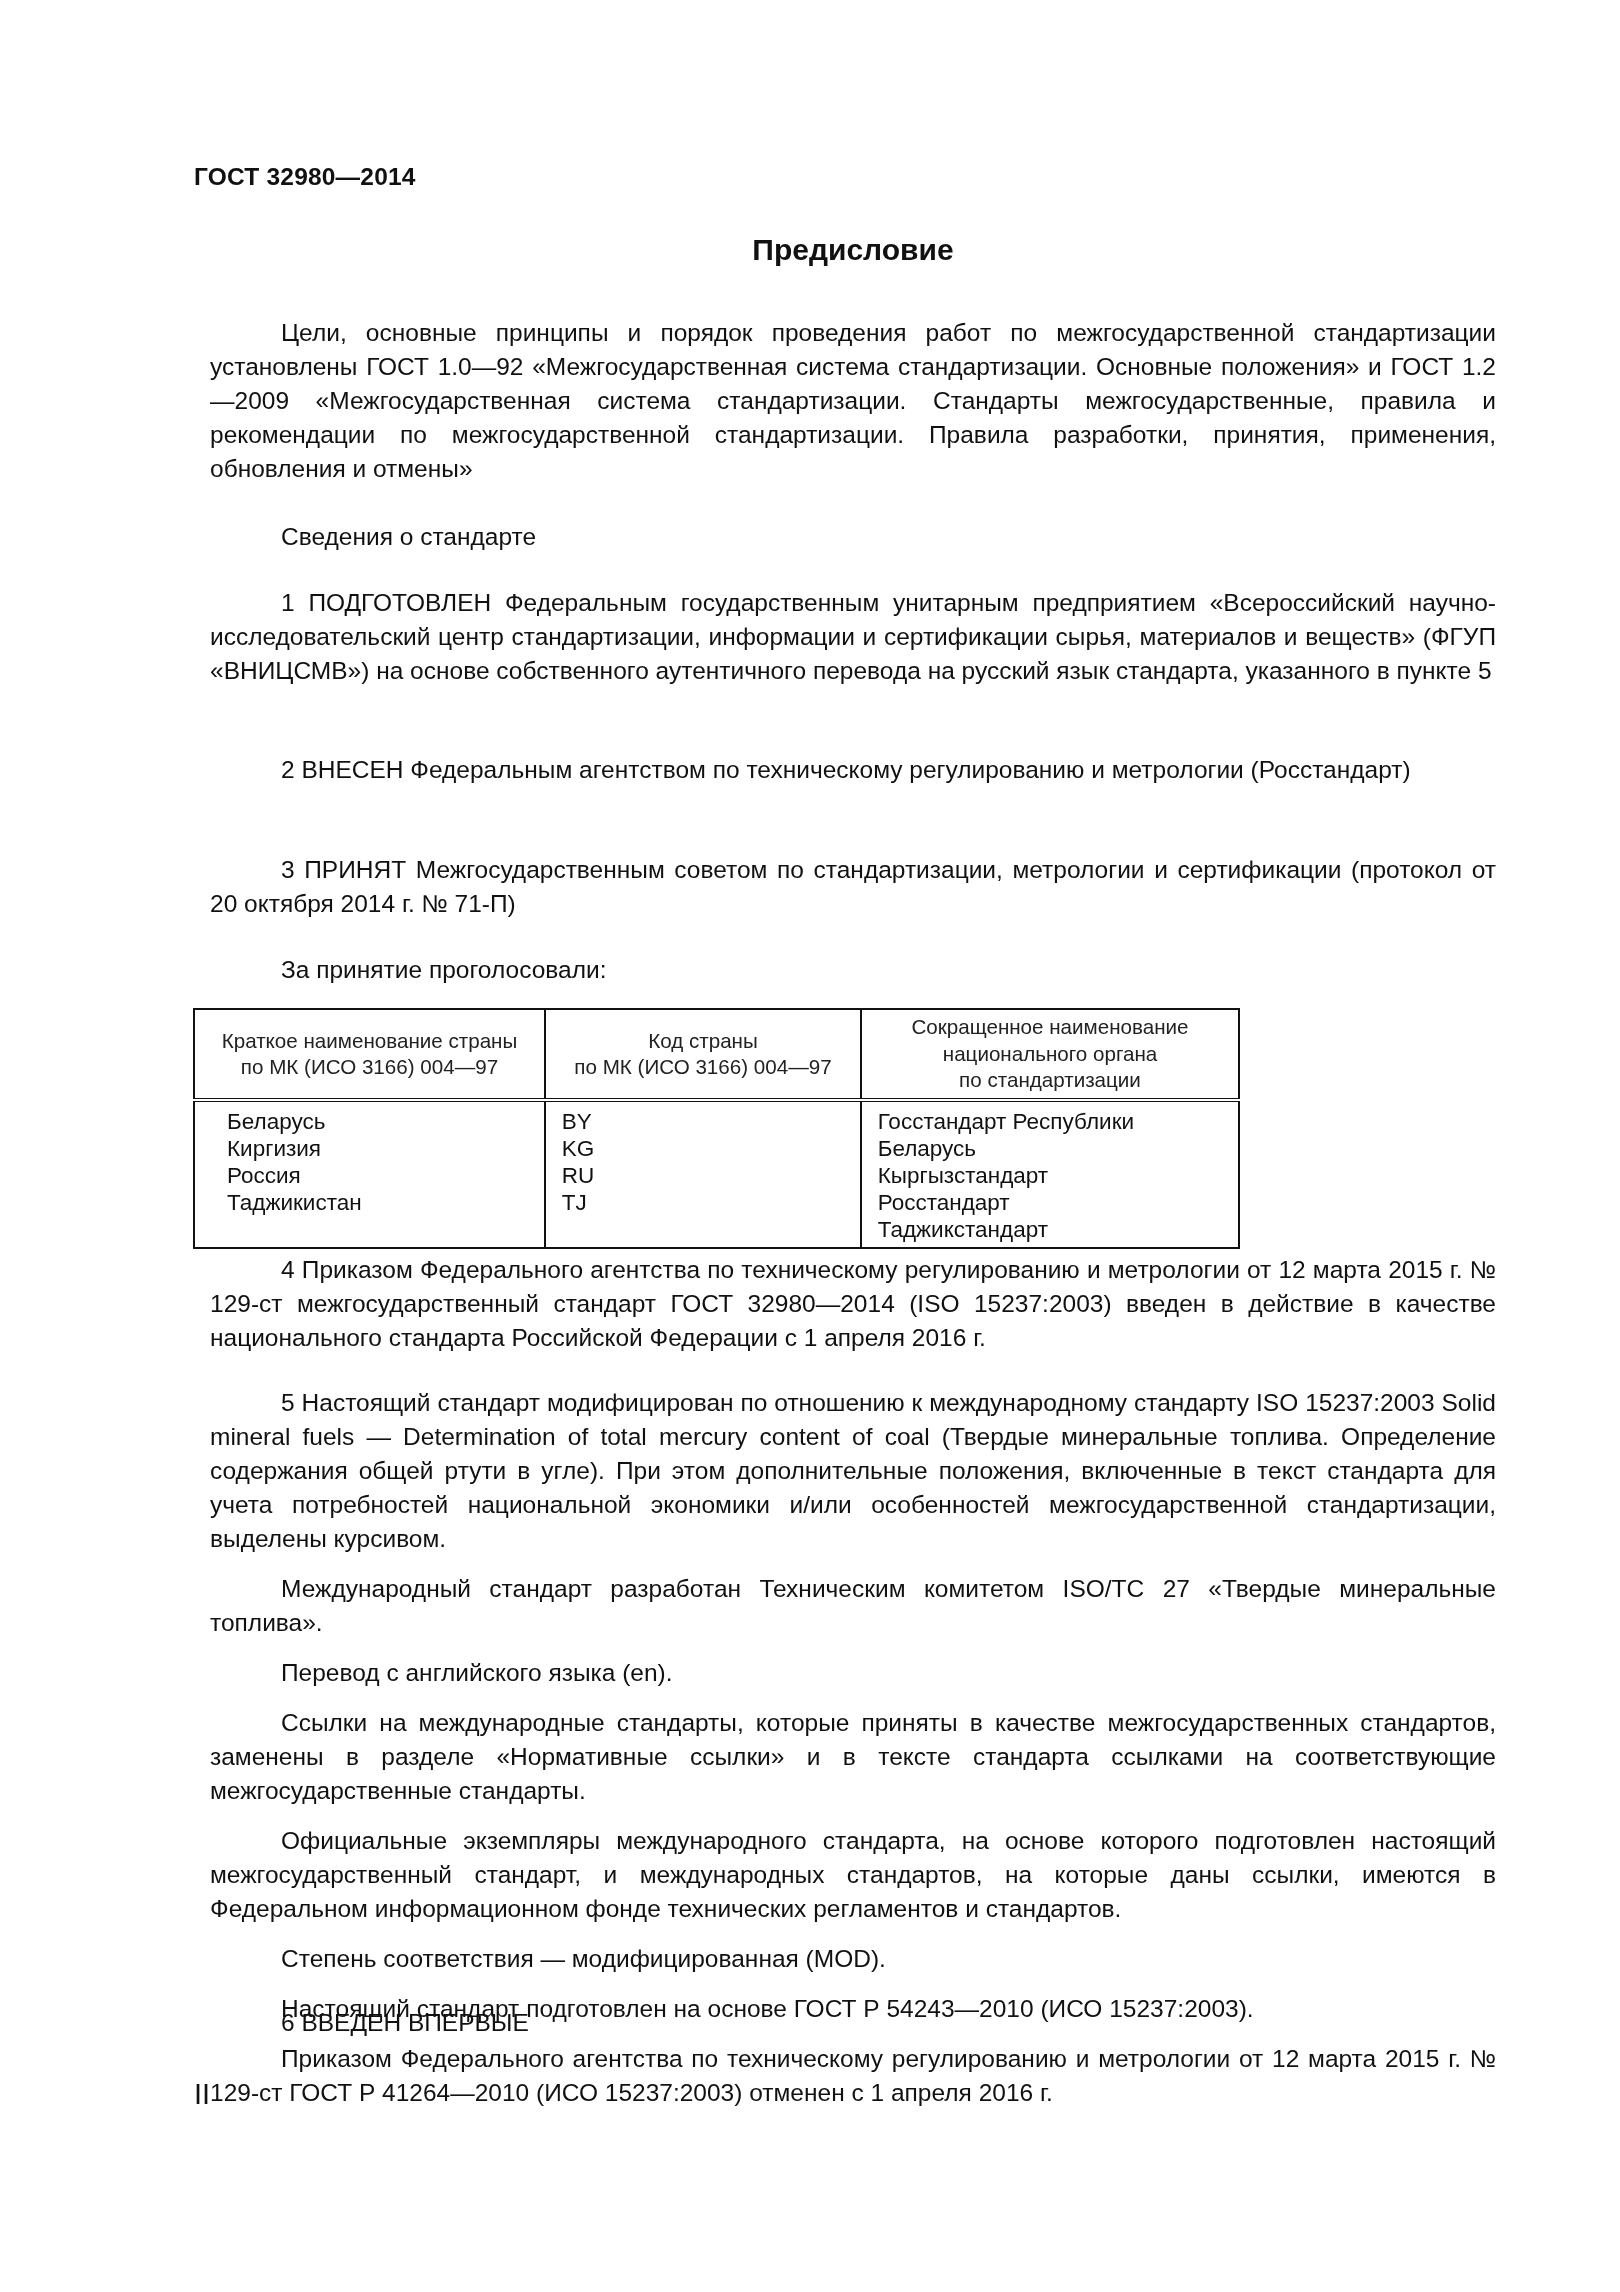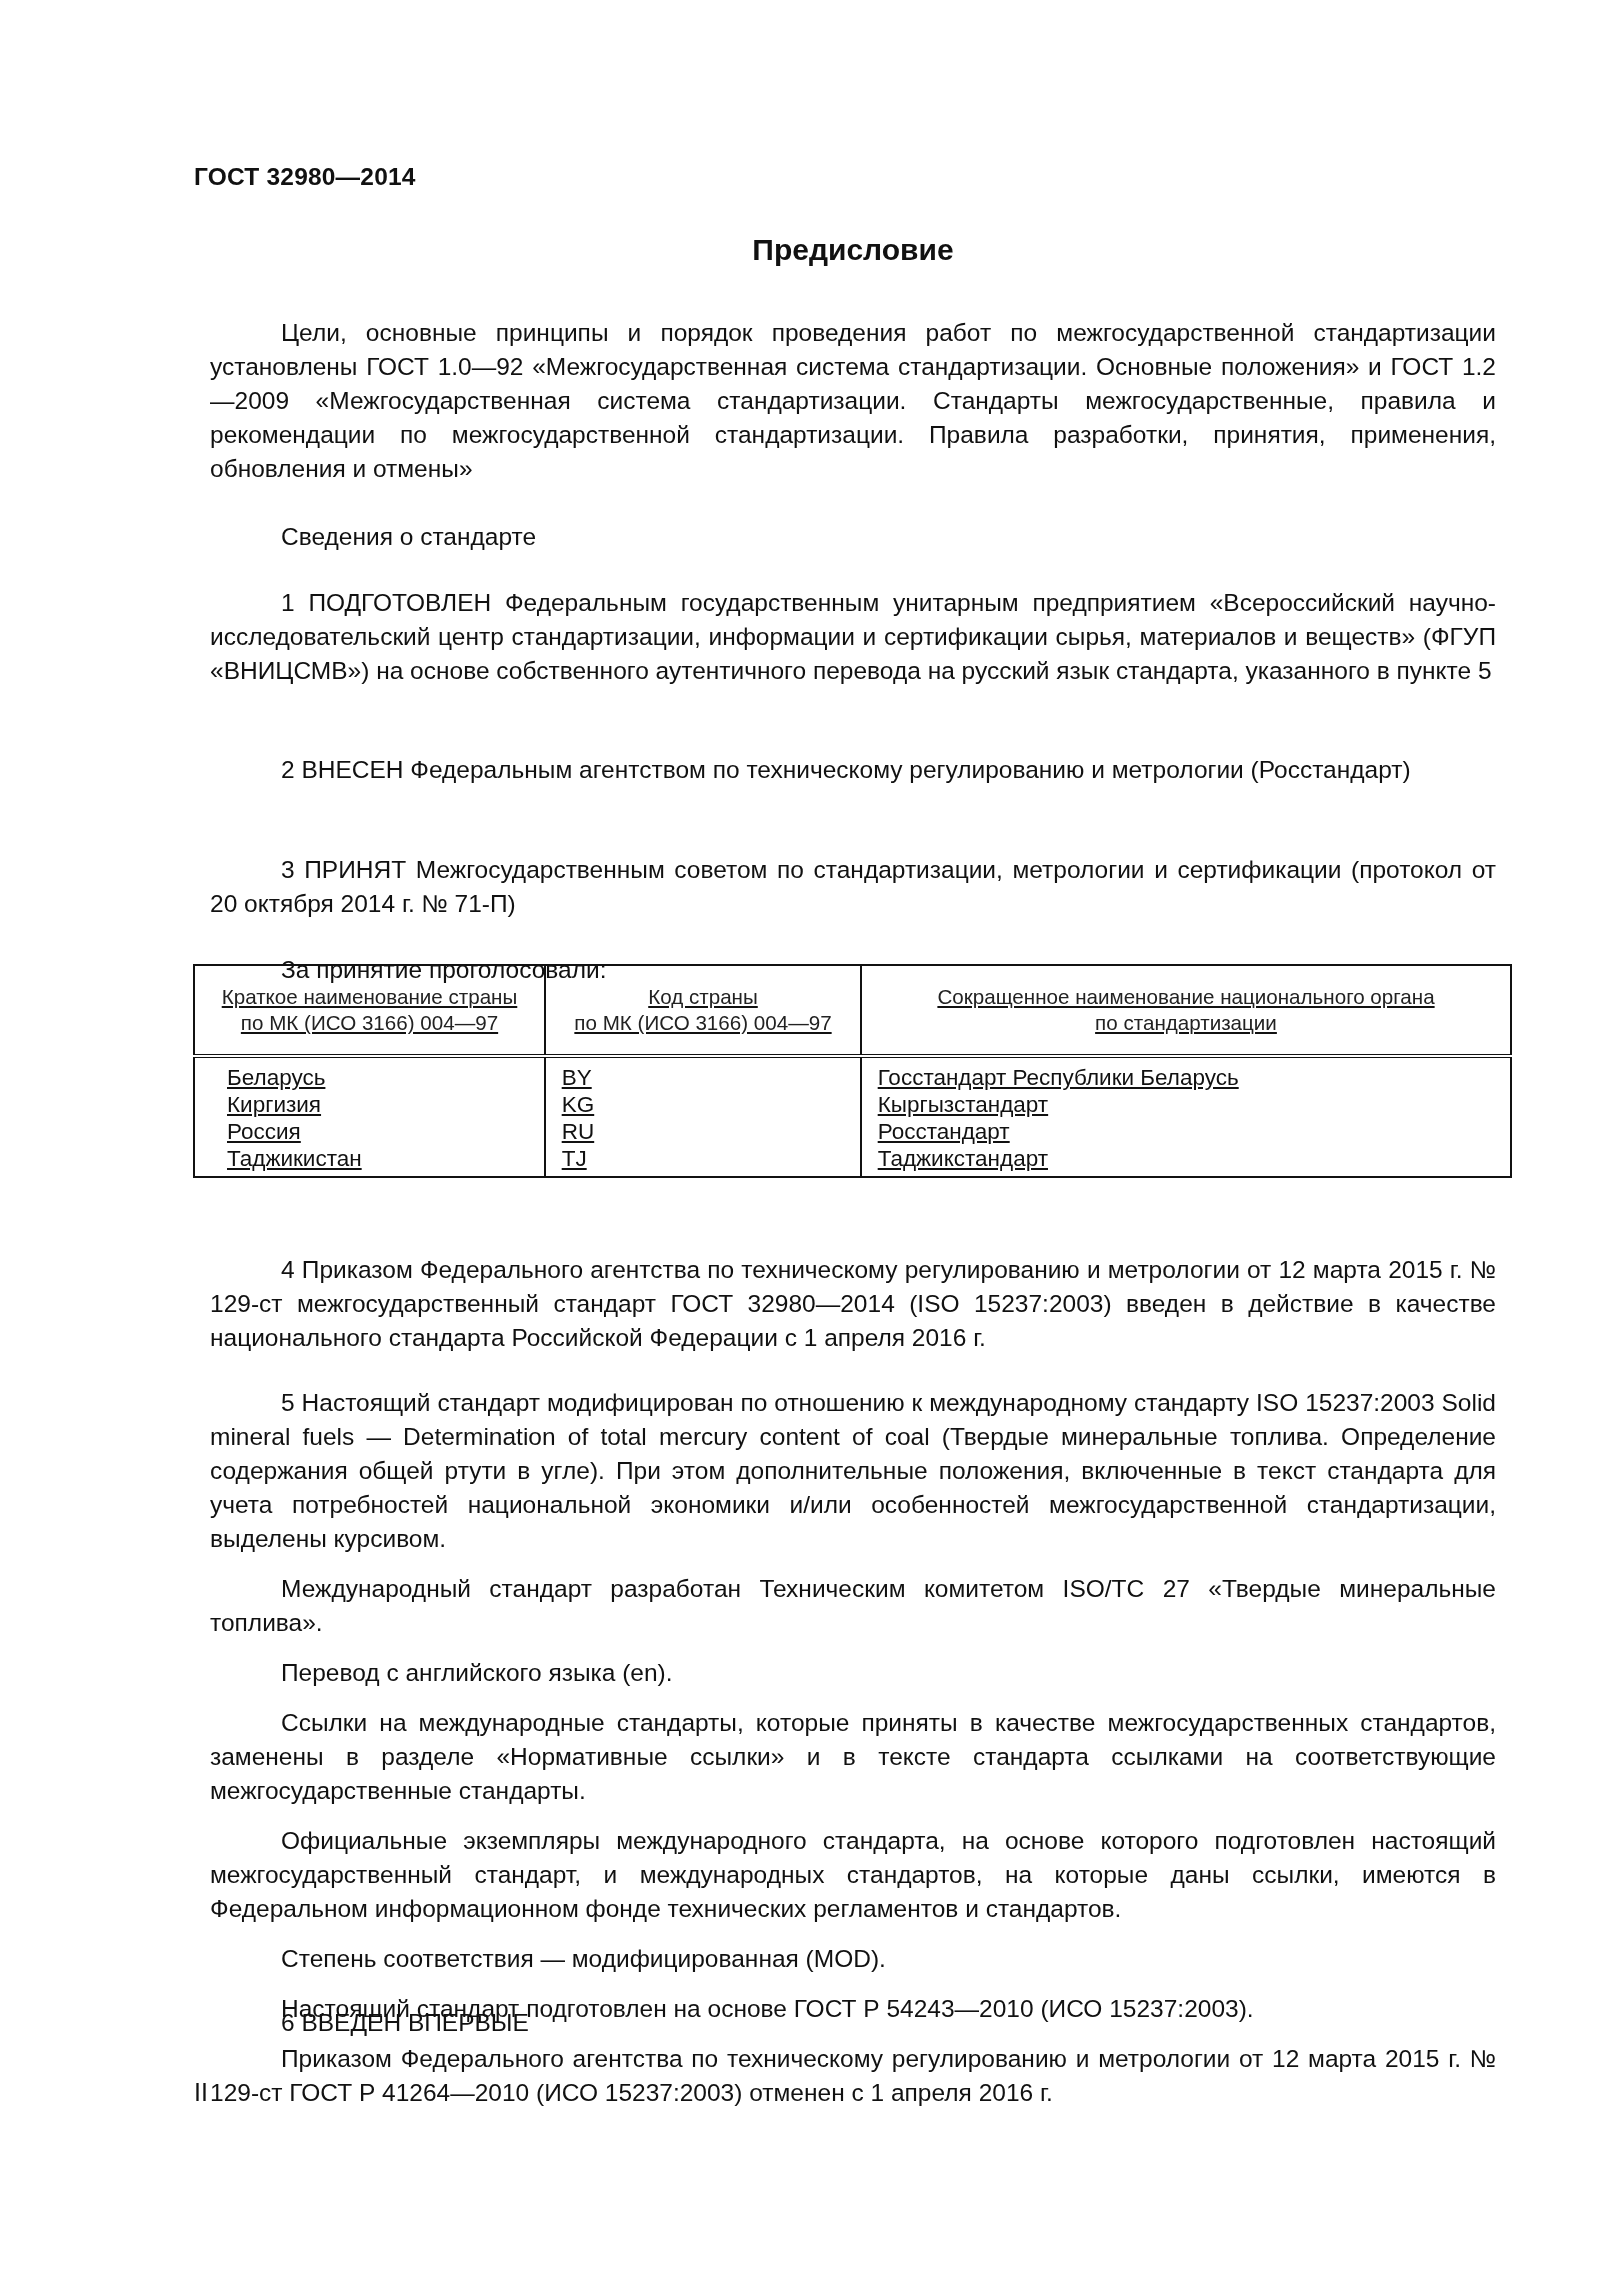--- a/index.html
+++ b/index.html
@@ -4,30 +4,30 @@
 <style>
   html, body { margin:0; padding:0; background:#ffffff; }
   body { width:1620px; height:2293px; position:relative; overflow:hidden;
          font-family:"Liberation Sans", "DejaVu Sans", sans-serif; color:#111; }
   .page { position:absolute; left:194px; top:0; width:1318px; }
   .doc-id { position:absolute; left:0; top:163px; font-size:24.5px; font-weight:bold; letter-spacing:0.2px; }
   .title { position:absolute; left:0; width:1318px; top:233px; text-align:center; font-size:30px; font-weight:bold; }
   .block { position:absolute; left:0; width:1318px; font-size:24.5px; line-height:34px; text-align:justify; }
   .block p { margin:16px; text-indent:71px; }
   .subhead { font-weight:normal; }
-  table.votes { position:absolute; left:-1px; top:964px; width:1319px; border-collapse:collapse;
-                border:2.9px solid #111; font-size:20.6px;text-decoration:underline; }
+  table.votes { position:absolute; left:-1px; top:1008px; width:1047px; border-collapse:collapse;
+                border:2.9px solid #111; font-size:20.6px; }
   table.votes th { font-weight:normal; text-align:center; vertical-align:middle; height:88px;
                    border-left:2px solid #111; border-bottom:4.9px double #111; padding:0 7.8px; line-height:26.5px; color:#222; }
   table.votes th:first-child { border-left:none; }
   table.votes td { border-left:2px solid #111; vertical-align:top; padding:5.9px 15.7px 3.9px 15.7px; font-size:22.5px; line-height:27px; }
   table.votes td:first-child { border-left:none;padding-left:32px; }
   table.votes td.code { text-align:left; }
   .cell-line { display:block; }
-  .page-num { position:absolute; left:0; top:2078px; font-size:25px; }
+  .page-num { position:absolute; left:0; top:2078px; font-size:29px; }
 </style>
 </head>
 <body>
 
 <div class="page">
 
   <div class="doc-id">ГОСТ 32980—2014</div>
 
   <div class="title">Предисловие</div>
 

